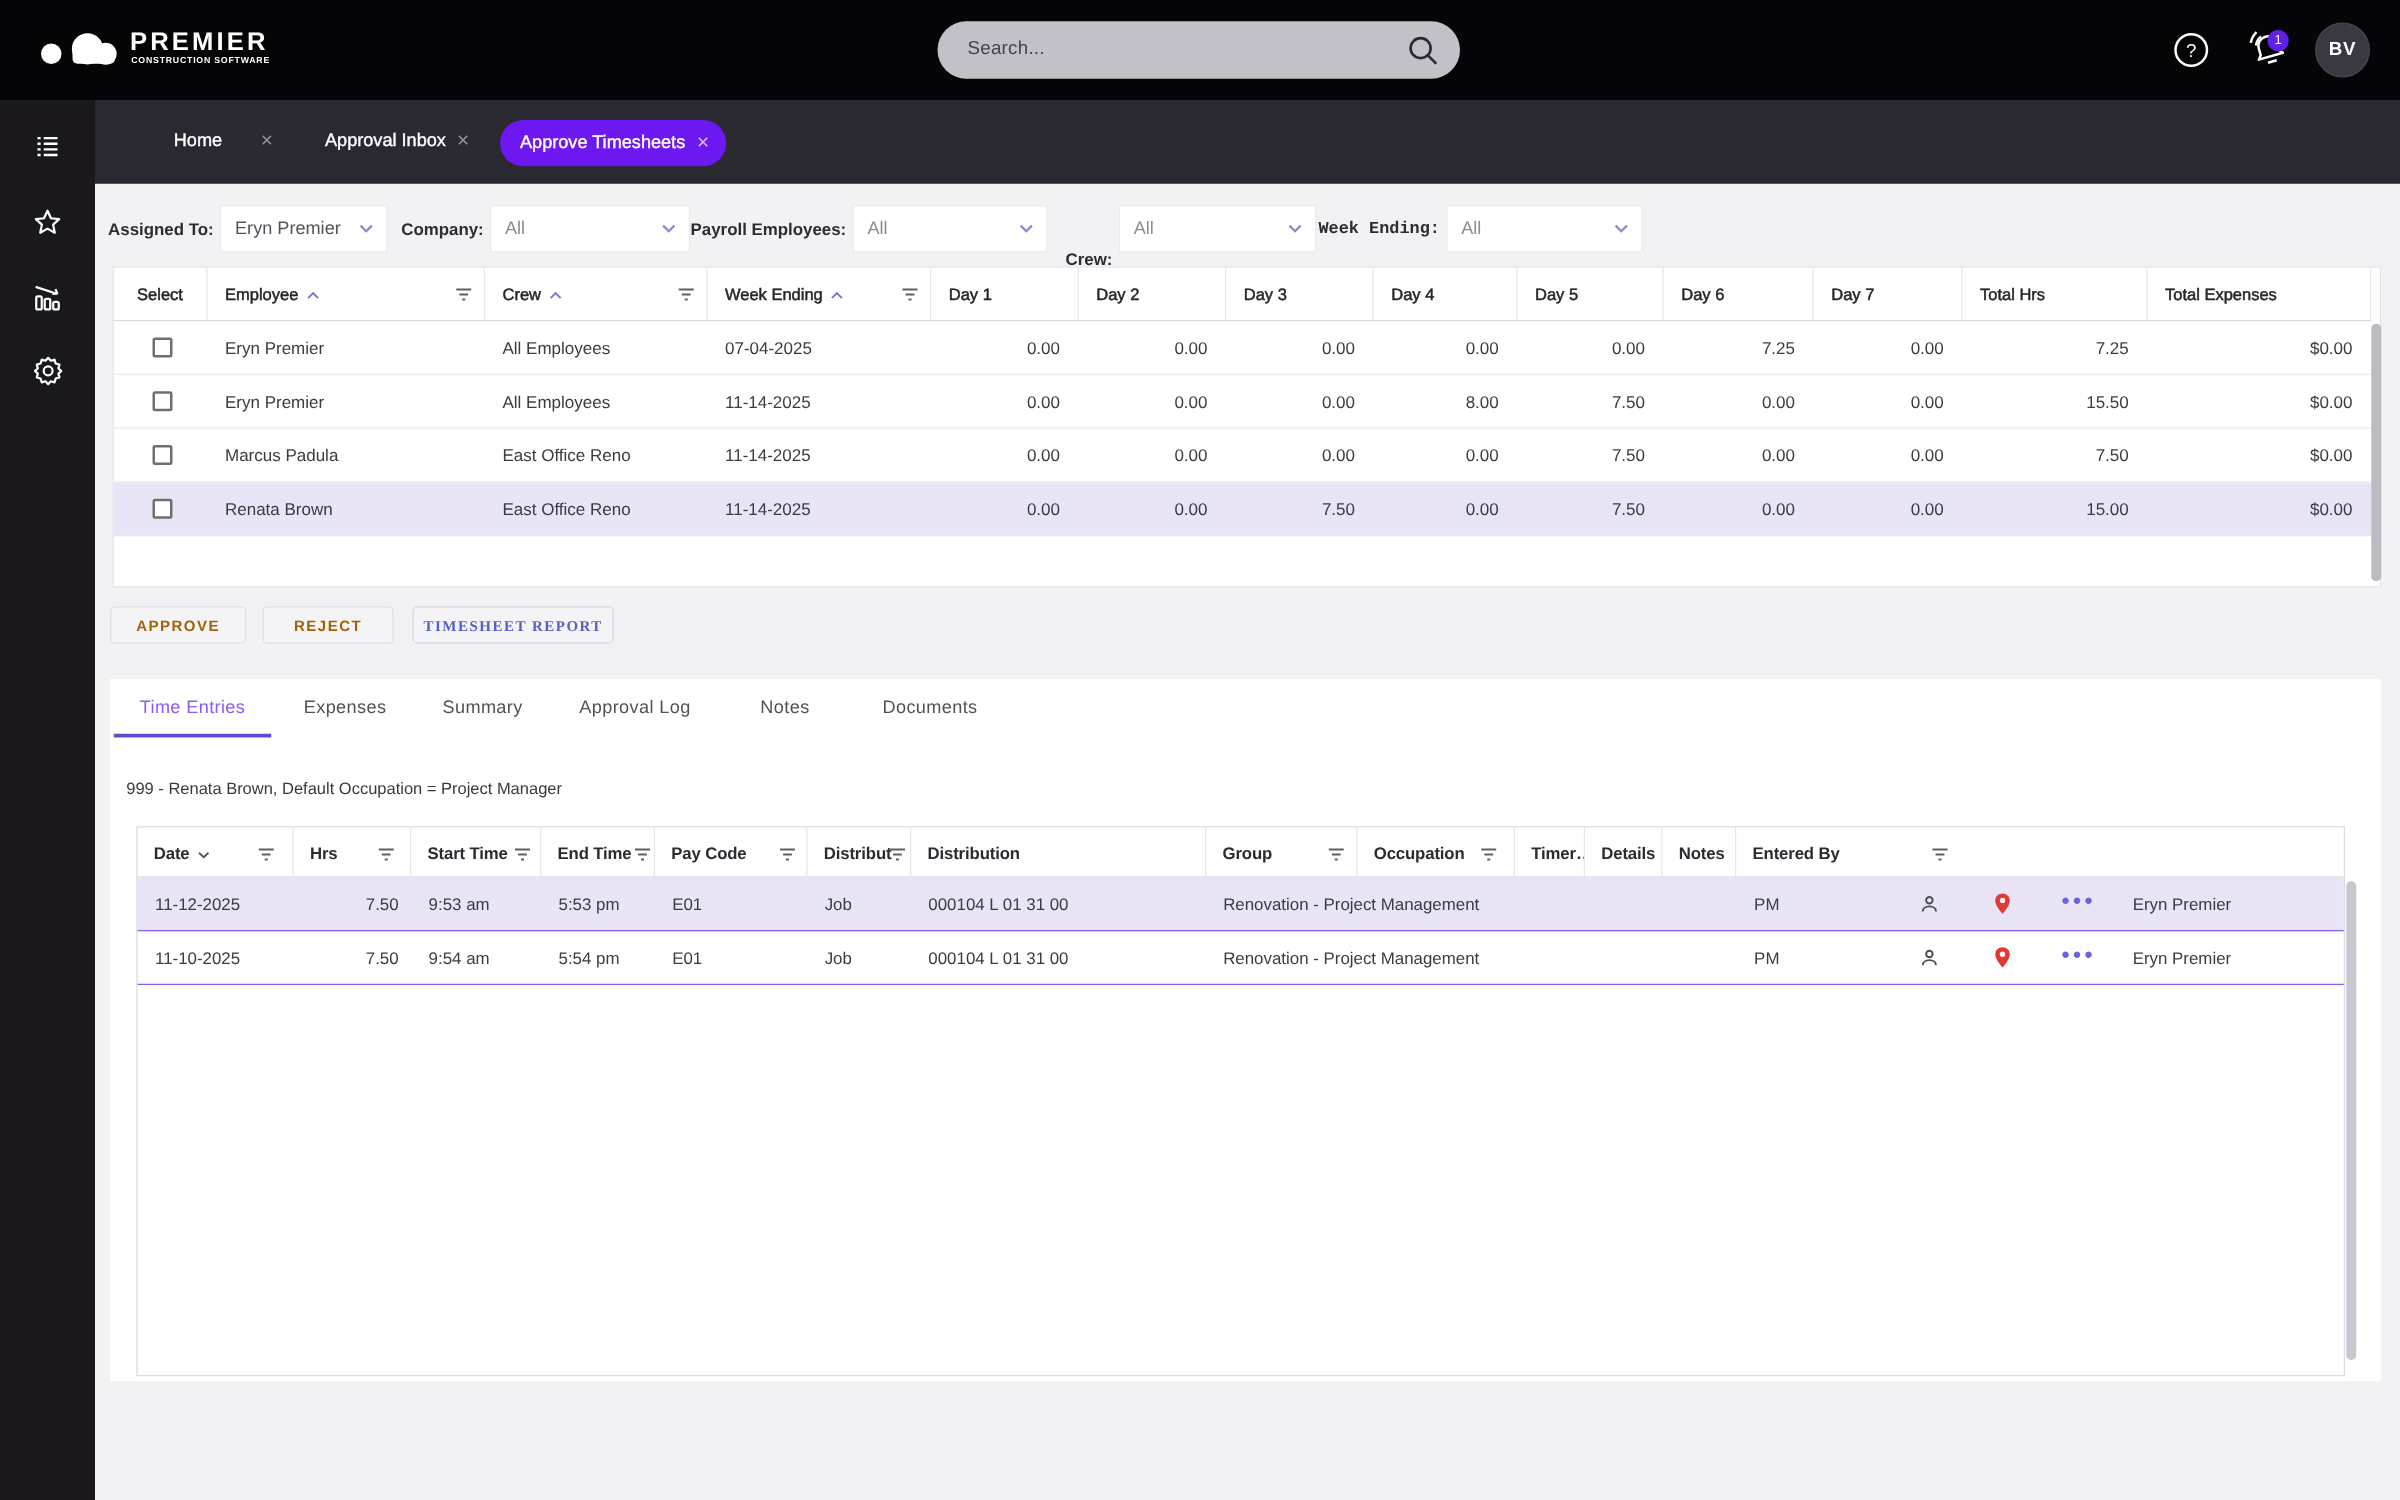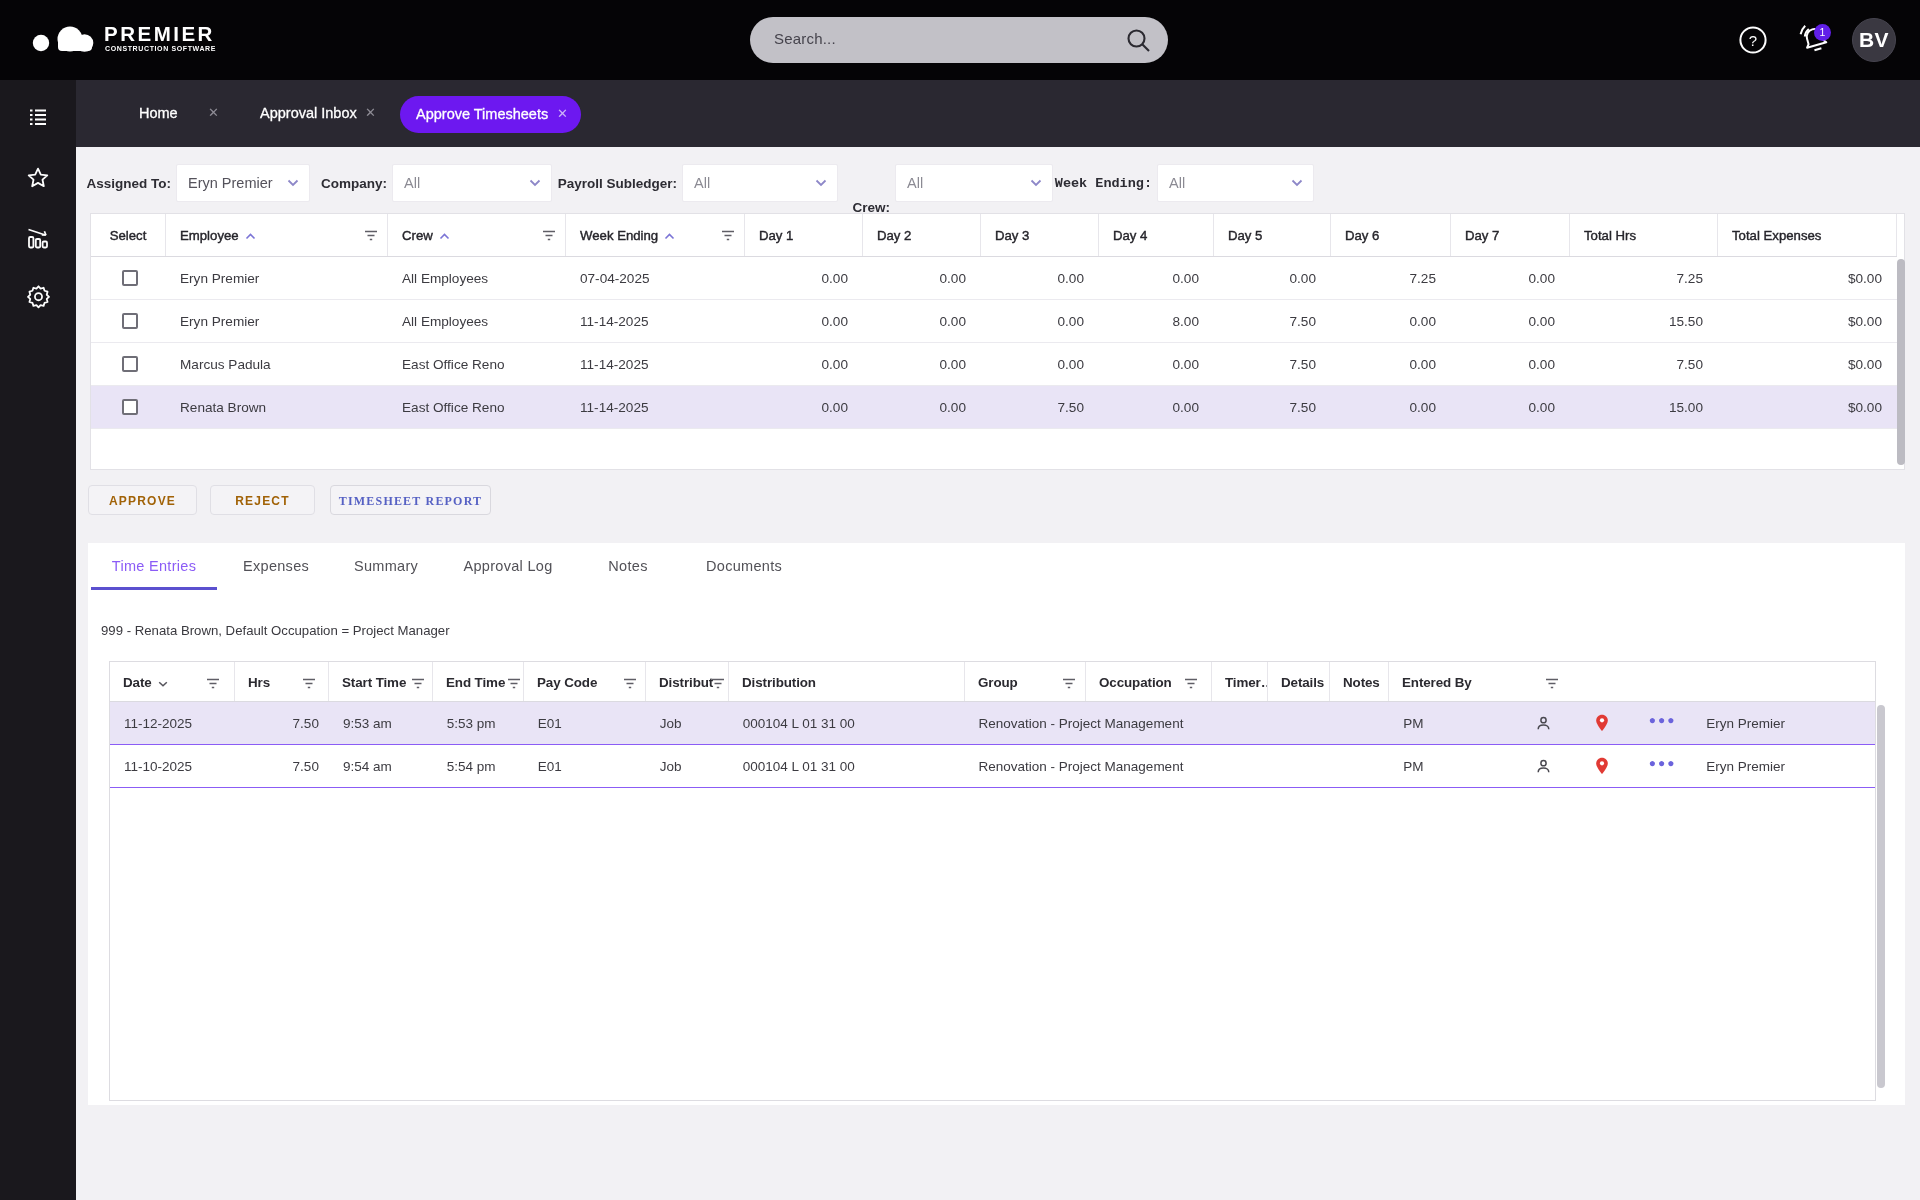--- a/index.html
+++ b/index.html
@@ -6,21 +6,21 @@
   html,body { width:1920px; height:1200px; overflow:hidden; }
   body { font-family:"Liberation Sans", sans-serif; background:#f2f1f4; position:relative; }
   .abs { position:absolute; }
 
   
   #topbar { left:0; top:0; width:1920px; height:80px; background:#050406; }
   #logotext { left:104px; top:22px; color:#fff; font-size:20.5px; letter-spacing:2.5px; font-weight:bold; }
   #logosub { left:105px; top:45px; color:#fff; font-size:7px; letter-spacing:0.62px; font-weight:bold; }
   #search { left:750px; top:17px; width:418px; height:46px; border-radius:23px; background:#c2c1c7; }
   #search span { position:absolute; left:24px; top:13px; font-size:15px; color:#45434c; letter-spacing:0.2px; }
-  #avatar { left:1852px; top:18px; width:44px; height:44px; border-radius:50%; background:#3a3841; border:1px solid #474550; color:#fff; font-size:21px; font-weight:bold; text-align:center; line-height:42px; letter-spacing:0.5px; }
+  #avatar { left:1852px; top:18px; width:44px; height:44px; border-radius:50%; background:#3a3841; border:1px solid #474550; color:#fff; font-size:15px; font-weight:bold; text-align:center; line-height:42px; letter-spacing:0.5px; }
 
   
   #sidebar { left:0; top:80px; width:76px; height:1120px; background:#1a181d; }
   .sideicon { position:absolute; left:26px; }
 
   
   #tabbar { left:76px; top:80px; width:1844px; height:67px; background:#2a2831; }
   .toptab { position:absolute; top:0; height:67px; line-height:67px; color:#fff; font-size:14.5px; -webkit-text-stroke:0.3px #fff; }
   .tabx { position:absolute; top:0; height:67px; line-height:66px; color:#8f8d96; font-size:13px; }
   #pill { position:absolute; left:324px; top:16px; width:181px; height:37px; border-radius:19px; background:#6d18f0; }
@@ -146,21 +146,21 @@
       <path d="M1.5 1.5 L6 6 L10.5 1.5" fill="none" stroke="#8d87c8" stroke-width="1.8"></path>
     </svg>
   </div>
 <span class="flabel" style="left:187px;">Company:</span>
 <div class="dd" style="left:392px; width:160px;">
     <span class="v all">All</span>
     <svg width="12" height="8" viewBox="0 0 12 8">
       <path d="M1.5 1.5 L6 6 L10.5 1.5" fill="none" stroke="#8d87c8" stroke-width="1.8"></path>
     </svg>
   </div>
-<span class="flabel" style="left:477px;">Payroll Subledger:</span>
+<span class="flabel" style="left:477px;">Payroll Employees:</span>
 <div class="dd" style="left:682px; width:156px;">
     <span class="v all">All</span>
     <svg width="12" height="8" viewBox="0 0 12 8">
       <path d="M1.5 1.5 L6 6 L10.5 1.5" fill="none" stroke="#8d87c8" stroke-width="1.8"></path>
     </svg>
   </div>
 <span class="flabel" style="left:690px;margin-top:24px;">Crew:</span>
 <div class="dd" style="left:895px; width:158px;">
     <span class="v all">All</span>
     <svg width="12" height="8" viewBox="0 0 12 8">

